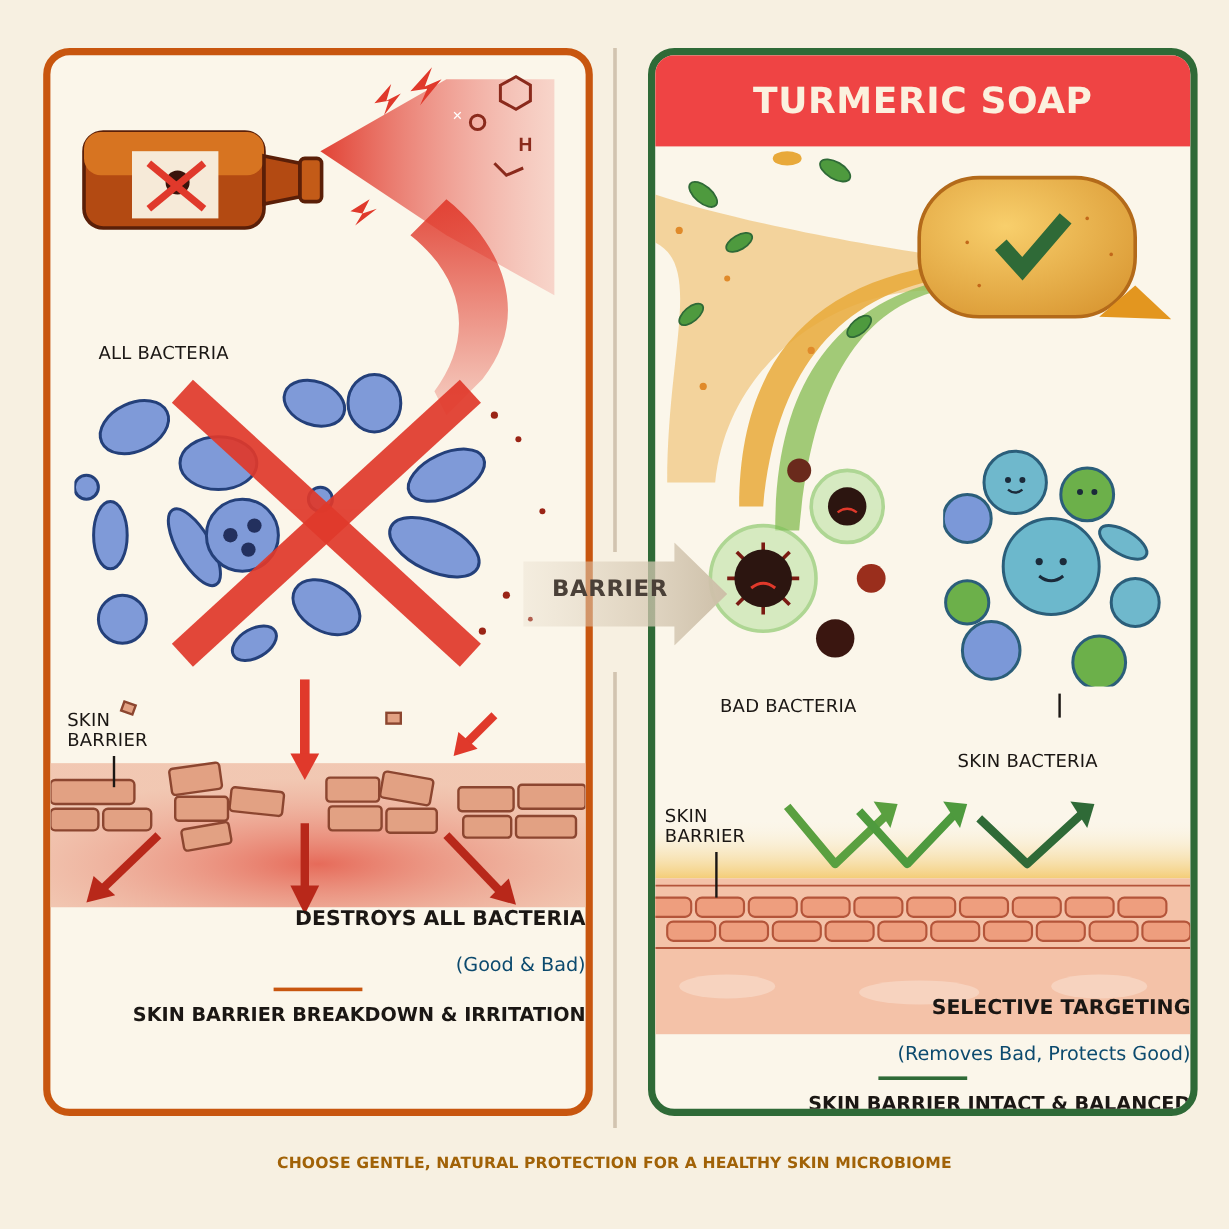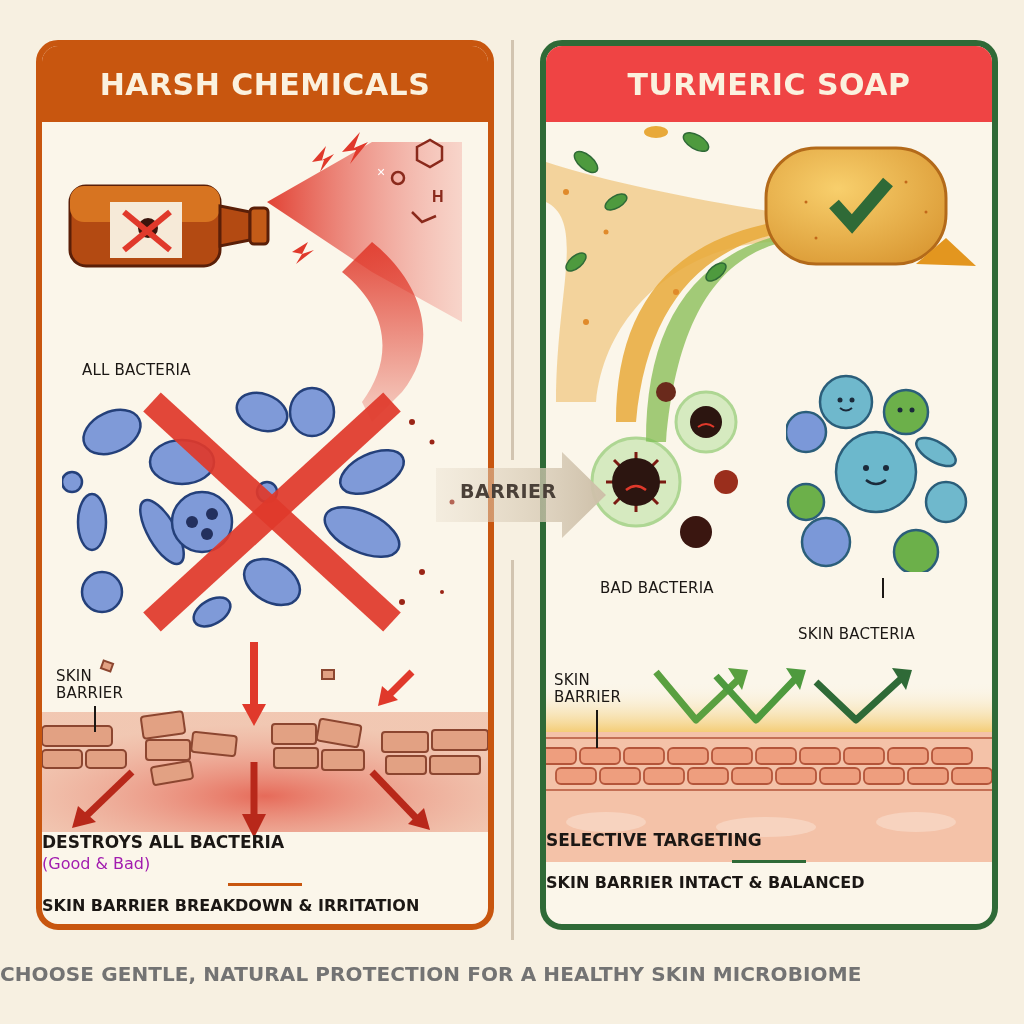--- a/index.html
+++ b/index.html
@@ -9,40 +9,39 @@
   .divider.bottom{top:560px;height:380px}
   .panel{position:absolute;top:40px;width:458px;height:890px;border-radius:22px;border:6px solid;overflow:hidden;background:#fbf6ea}
   .panel.left{left:36px;border-color:#c8560f}
   .panel.right{left:540px;border-color:#2f6a37}
   .panel-header{height:76px;display:flex;align-items:center;justify-content:center;font-weight:bold;font-size:30px;color:#fbf1de;letter-spacing:0.5px}
   .left .panel-header{background:#c8560f}
   .right .panel-header{background:#ef4444}
   .panel-body{position:relative;height:802px}
   .label{position:absolute;font-weight:normal;font-size:15px;color:#1b1714;line-height:1.15;letter-spacing:0.2px}
   .pointer{position:absolute;width:2px;background:#1b1714}
-  .caption{position:absolute;left:0;right:0;text-align:left}
+  .caption{position:absolute;left:0;right:0;text-align:right}
   .cap-title{font-weight:bold;font-size:17px;color:#1b1714}
-  .cap-sub{font-size:16px;color:#a21caf;margin-top:2px}
+  .cap-sub{font-size:16px;color:#0c4a6e;margin-top:18px}
   .cap-rule{width:74px;height:3px;margin:10px auto 10px}
   .left .cap-rule{background:#c8560f}
   .right .cap-rule{background:#2f6a37}
   .cap-bottom{font-weight:bold;font-size:16px;color:#1b1714}
   .versus{position:absolute;left:436px;top:452px;width:170px;height:86px}
   .versus-text{position:absolute;left:24px;top:28px;font-weight:bold;font-size:19px;color:#4a4038;letter-spacing:0.5px}
-  .footer{position:absolute;left:0;right:0;top:962px;text-align:left;font-weight:bold;font-size:20px;color:#737373;letter-spacing:0.1px}
+  .footer{position:absolute;left:0;right:0;top:962px;text-align:center;font-weight:bold;font-size:13px;color:#a16207;letter-spacing:0.1px}
   svg{display:block}
 </style>
 </head>
 <body>
 
 <div class="divider"></div>
 <div class="divider bottom"></div>
 
 <section class="panel left">
-  <div class="panel-header">HARSH CHEMICALS</div>
   <div class="panel-body">
 
     <svg style="position:absolute;left:0;top:0" width="446" height="520">
       <defs>
         <linearGradient id="spr" x1="0" x2="1">
           <stop offset="0" stop-color="#e0392b" stop-opacity="0.95"></stop>
           <stop offset="1" stop-color="#f2a39a" stop-opacity="0.4"></stop>
         </linearGradient>
         <linearGradient id="trail" x1="0" y1="0" x2="0" y2="1">
           <stop offset="0" stop-color="#e0392b" stop-opacity="0.9"></stop>
@@ -300,20 +299,21 @@
     </svg>
 
     <div class="label" style="left:8px;top:550px">
       <div>SKIN</div>
       <div>BARRIER</div>
     </div>
     <div class="pointer" style="left:50px;top:588px;height:38px"></div>
 
     <div class="caption" style="top:708px">
       <div class="cap-title">SELECTIVE TARGETING</div>
+      <div class="cap-sub">(Removes Bad, Protects Good)</div>
       <div class="cap-rule"></div>
       <div class="cap-bottom">SKIN BARRIER INTACT &amp; BALANCED</div>
     </div>
   </div>
 </section>
 
 <div class="versus">
   <svg width="170" height="86">
     <defs>
       <linearGradient id="va" x1="0" x2="1">

